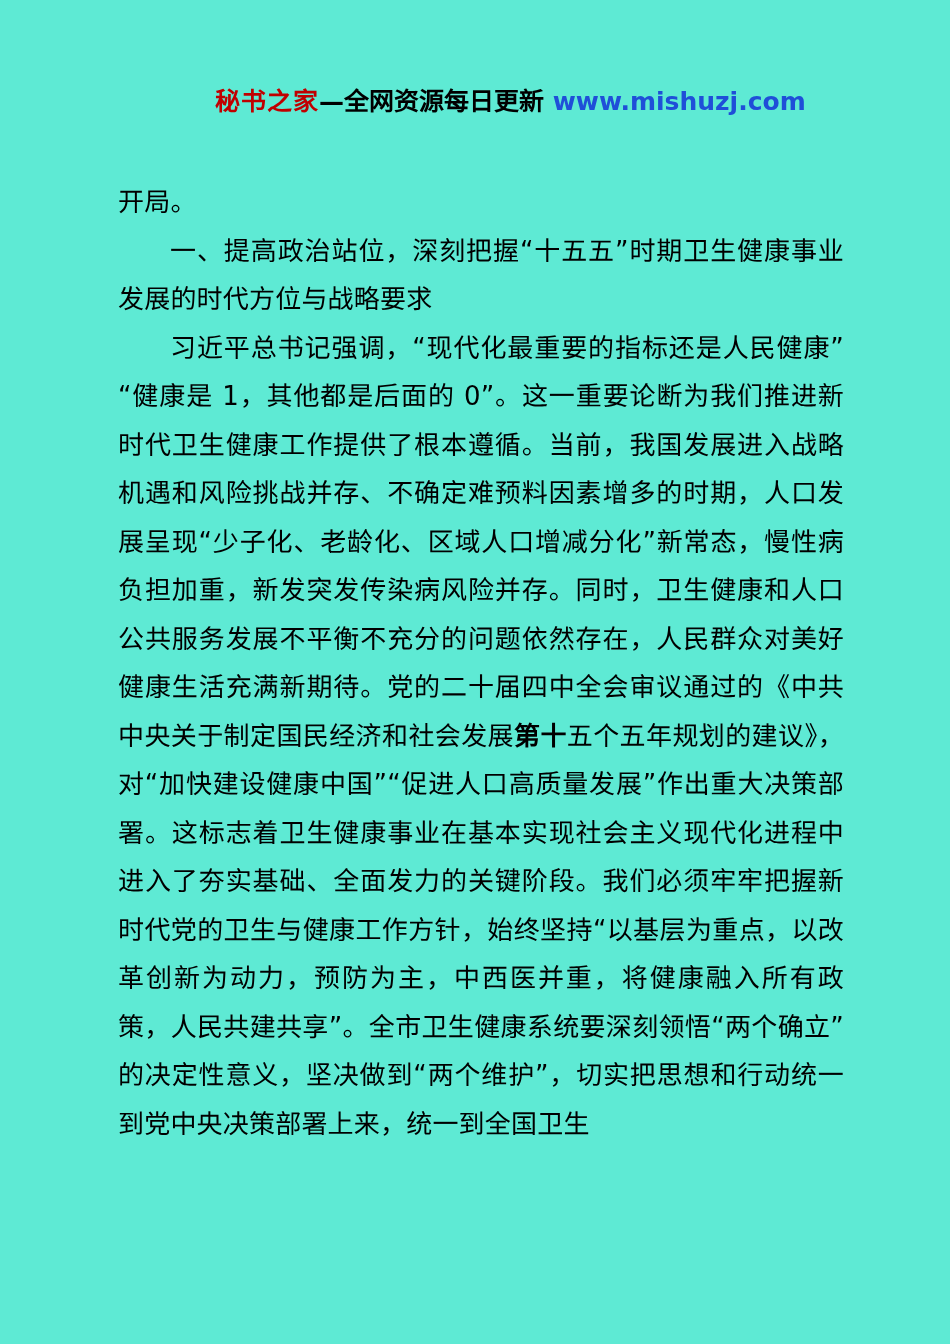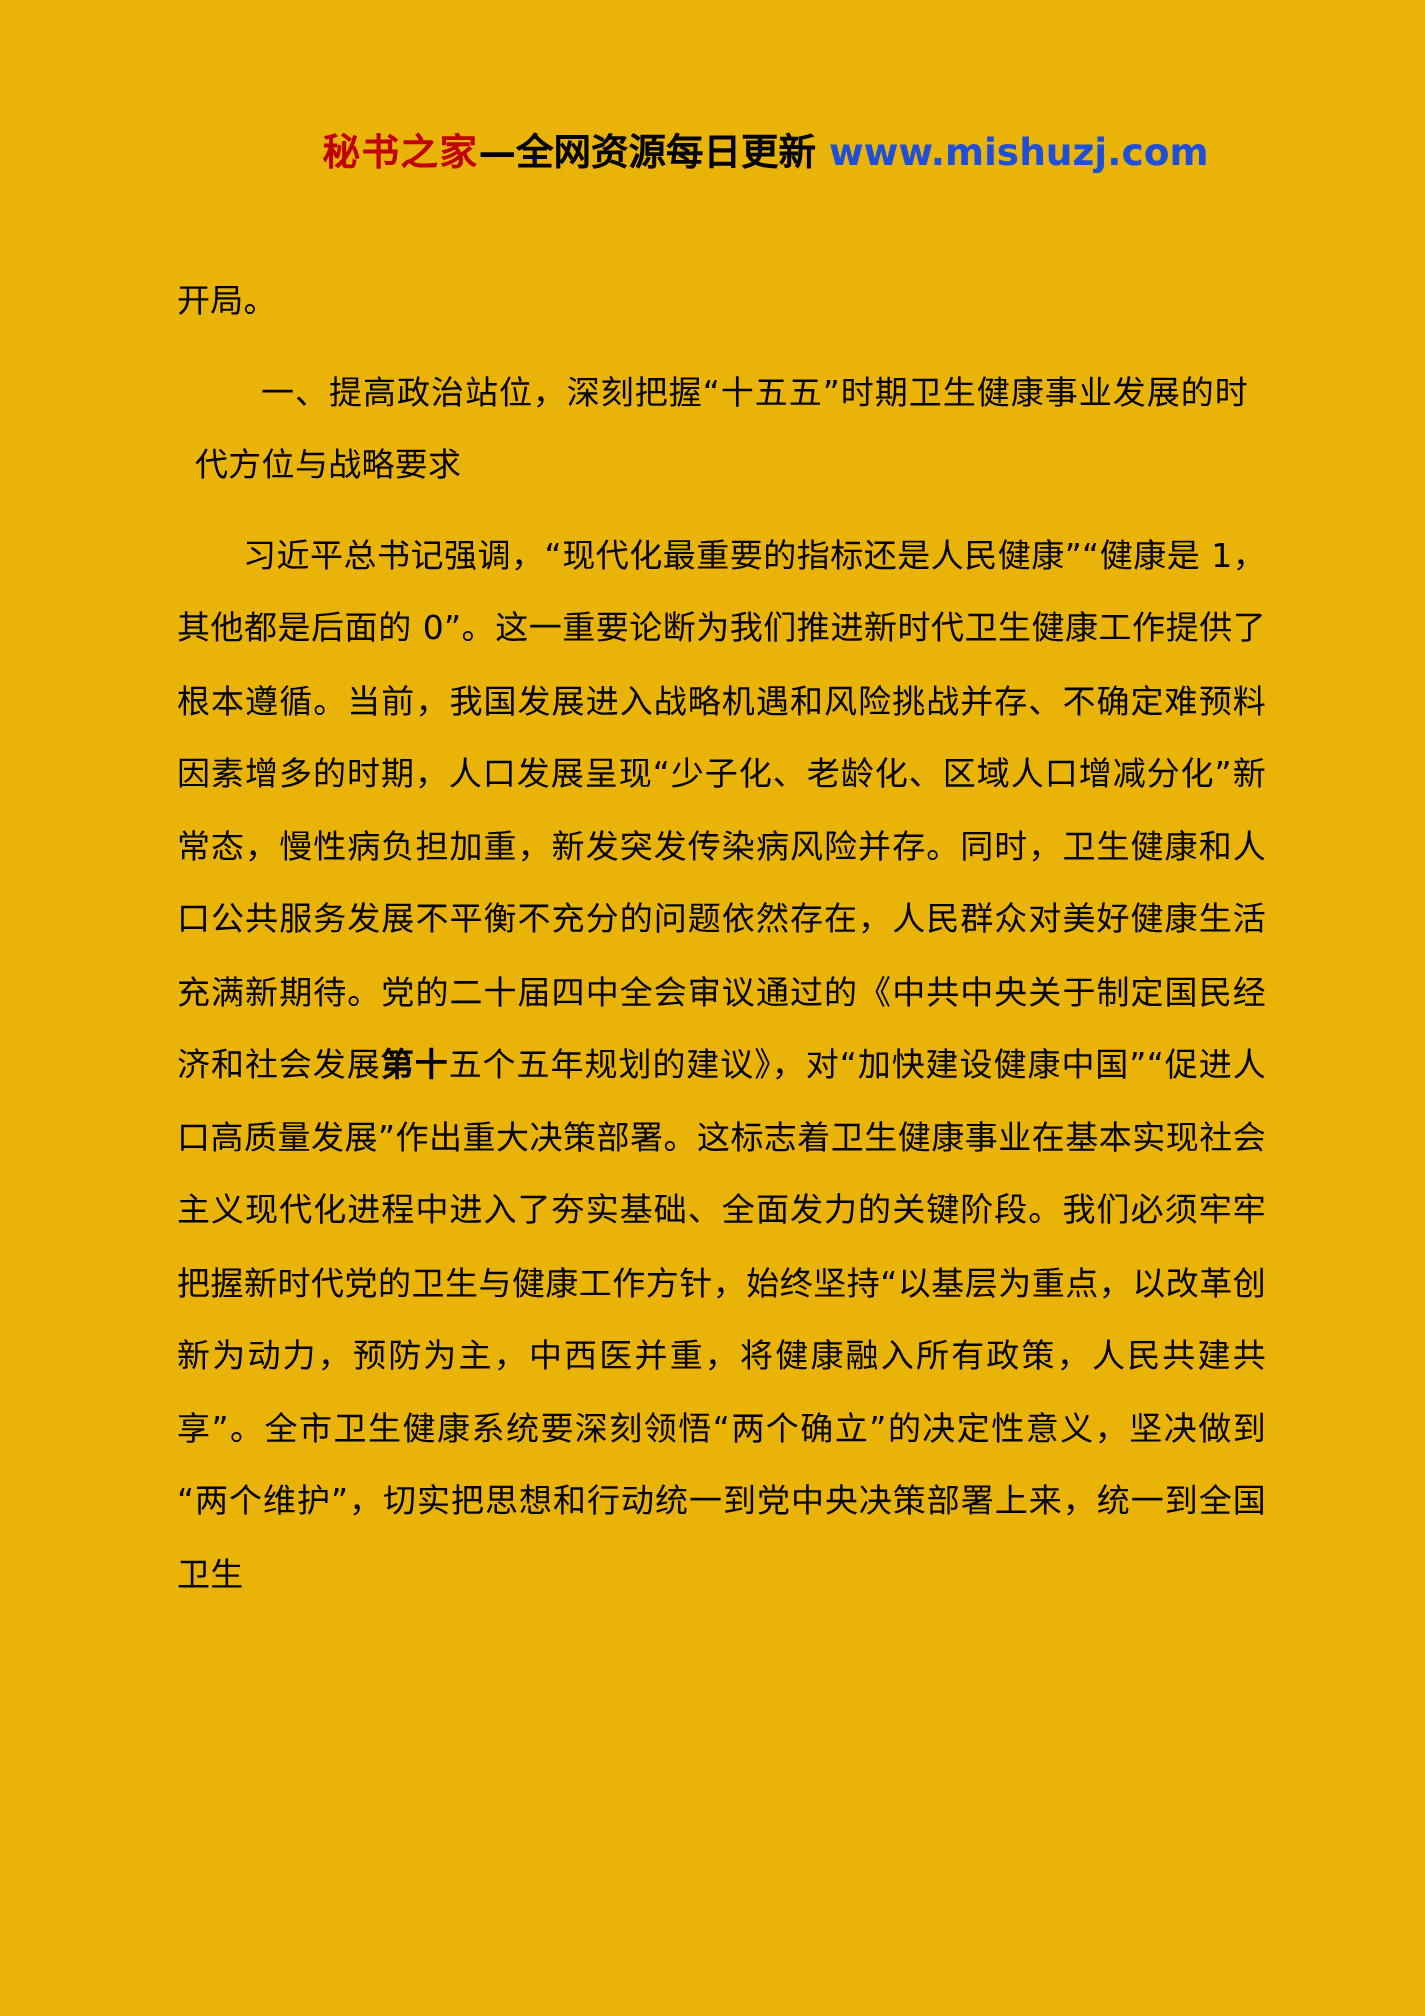--- a/index.html
+++ b/index.html
@@ -13,21 +13,21 @@
     font-family: "DejaVu Sans", "Liberation Sans", sans-serif;
     color: #000000;
     overflow: hidden;
   }
   .page {
     position: relative;
     width: 950px;
     height: 1344px;
     box-sizing: border-box;
     padding: 0;
-    background: #eab308;
+    background: #5eead4;
   }
   
   .header {
     position: absolute;
     left: 215px;
     top: 86px;
     font-size: 25px;
     line-height: 32px;
     white-space: nowrap;
     font-family: "DejaVu Sans", "Liberation Sans", sans-serif;
@@ -46,35 +46,35 @@
     font-weight: bold;
     text-decoration: none;
   }
 
   
   .content {
     position: absolute;
     left: 118px;
     top: 178px;
     width: 726px;
-    font-size: 22px;
+    font-size: 26px;
     line-height: 48.5px;
     text-align: justify;
     text-justify: inter-ideograph;
     letter-spacing: 0.2px;
   }
   .para {
     margin: 0;
     text-indent: 2em;
   }
   .para.noindent {
     text-indent: 0;
   }
   .heading {
-    margin: 12px;
+    margin: 0;
     font-weight: normal;
     text-indent: 2em;
   }
   .bold {
     font-weight: bold;
     margin-top: 24px;
   }
 </style>
 </head>
 <body>

